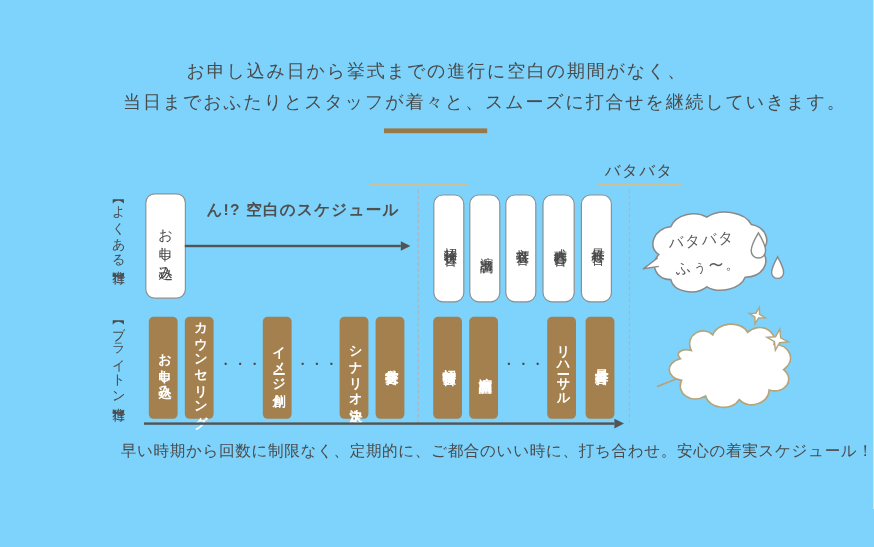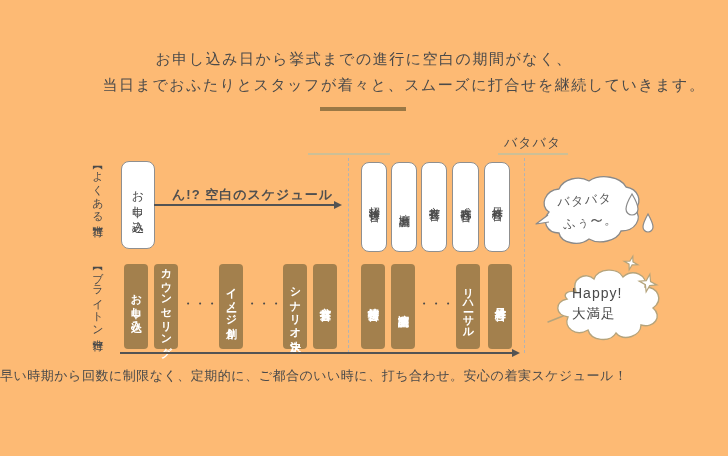--- a/index.html
+++ b/index.html
@@ -1,17 +1,17 @@
 <!DOCTYPE html>
 <html><head>
 <meta charset="utf-8">
 <style>
   html,body { margin:0; padding:0; background:#fff; }
   .canvas {
-    position:relative; width:728px; height:456px; background:#fdba74;
+    position:relative; width:728px; height:456px; background:#7dd3fc;
     font-family:"Liberation Sans","DejaVu Sans",sans-serif; color:#4a4a4a;
     overflow:hidden;
   }
   .serif { font-family:"Liberation Serif","DejaVu Serif",serif; }
   .abs { position:absolute; }
   .title-line { left:0; width:728px; text-align:center; font-size:15px;
     letter-spacing:1.5px; color:#4a4a4a; }
   .divider { background:#9a7845; }
   .tl-label { font-size:13px; letter-spacing:1px; color:#4a4a4a; white-space:nowrap; }
   .tl-underline { height:2px; background:#cdbf96; }
@@ -28,21 +28,21 @@
     letter-spacing:0.5px; color:#ffffff; white-space:nowrap; line-height:1; }
   .arrow-line { height:2px; background:#535353; }
   .arrow-head { width:0; height:0; border-left:8px solid #535353;
     border-top:4px solid transparent; border-bottom:4px solid transparent; }
   .gap-note { font-size:13px; font-weight:bold; color:#4f4f4f; letter-spacing:1px;
     white-space:nowrap; }
   .dots { font-size:10px; font-weight:bold; letter-spacing:2px; color:#4a4a4a;
     text-align:center; }
   .bubble-text { font-size:12.5px; color:#5a5a5a; letter-spacing:1px; white-space:nowrap; }
   .happy-text { font-size:14px; color:#4a4a4a; letter-spacing:1px; white-space:nowrap; }
-  .footer-caption { left:0; width:728px; text-align:left; font-size:13px;
+  .footer-caption { left:0; width:728px; text-align:right; font-size:13px;
     letter-spacing:0.5px; color:#4a4a4a; }
 </style>
 </head>
 <body>
 
 <div class="canvas">
 
   <div class="abs title-line serif" style="top:50px;">お申し込み日から挙式までの進行に空白の期間がなく、</div>
   <div class="abs title-line serif" style="top:76px;padding-left:40px;">当日までおふたりとスタッフが着々と、スムーズに打合せを継続していきます。</div>
   <div class="abs divider" style="left:320px; top:107px; width:86px; height:4px;"></div>
@@ -53,21 +53,21 @@
 
   <div class="abs dashv" style="left:348px; top:158px; height:195px;"></div>
   <div class="abs dashv" style="left:524px; top:158px; height:195px;"></div>
 
   <div class="abs row-label serif" style="left:92px; top:162px; height:90px;">【よくある進行】</div>
 
   <div class="abs box-white" style="left:121px; top:161px; width:32px; height:86px;">
     <span class="vtext" style="font-size:12px;">お申し込み</span>
   </div>
 
-  <div class="abs gap-note" style="left:172px; top:186px;">ん!? 空白のスケジュール</div>
+  <div class="abs gap-note" style="left:172px; top:166px;">ん!? 空白のスケジュール</div>
   <div class="abs arrow-line" style="left:154px; top:204px; width:180px;"></div>
   <div class="abs arrow-head" style="left:334px; top:201px;"></div>
 
   <div class="abs box-white" style="left:361px; top:162px; width:24px; height:88px;">
     <span class="vtext">招待状打合せ</span>
   </div>
   <div class="abs box-white" style="left:391px; top:162px; width:24px; height:88px;">
     <span class="vtext">演出調整</span>
   </div>
   <div class="abs box-white" style="left:421px; top:162px; width:24px; height:88px;">
@@ -126,24 +126,20 @@
     <span class="vtext">最終打合せ</span>
   </div>
 
   <div class="abs arrow-line" style="left:120px; top:352px; width:392px;"></div>
   <div class="abs arrow-head" style="left:512px; top:349px;"></div>
 
   <svg class="abs" style="left:546px; top:264px;" width="120" height="82" viewBox="0 0 120 82">
     <path d="M 30 28 C 24 15 40 7 48 15 C 52 4 72 3 77 13 C 87 4 102 11 99 23 C 112 23 118 36 107 44 C 117 52 108 65 95 61 C 95 72 78 78 70 69 C 64 79 45 77 42 66 C 30 73 17 64 22 53 C 9 51 8 38 21 35 C 16 30 22 26 30 28 Z" fill="#ffffff" stroke="#b5a47c" stroke-width="1.4"></path>
     <path d="M 17 52 L 2 58" fill="none" stroke="#b5a47c" stroke-width="1.4" stroke-linecap="round"></path>
   </svg>
-  <div class="abs" style="left:572px; top:285px;">
-    <div class="happy-text">Happy!</div>
-    <div class="happy-text" style="margin-top:4px; font-size:13.5px;">大満足</div>
-  </div>
   <svg class="abs" style="left:620px; top:254px;" width="44" height="46" viewBox="0 0 44 46">
     <path d="M 11 2 L 12.6 7.4 L 18 9 L 12.6 10.6 L 11 16 L 9.4 10.6 L 4 9 L 9.4 7.4 Z" fill="#ffffff" stroke="#b5a47c" stroke-width="1.2" transform="rotate(15 11 9)"></path>
     <path d="M 28 20 L 30.2 27 L 37 29 L 30.2 31.2 L 28 38 L 25.8 31.2 L 19 29 L 25.8 27 Z" fill="#ffffff" stroke="#b5a47c" stroke-width="1.2" transform="rotate(12 28 29)"></path>
   </svg>
 
   <div class="abs footer-caption" style="top:367px;">早い時期から回数に制限なく、定期的に、ご都合のいい時に、打ち合わせ。安心の着実スケジュール！</div>
 
 </div>
 
 </body></html>

